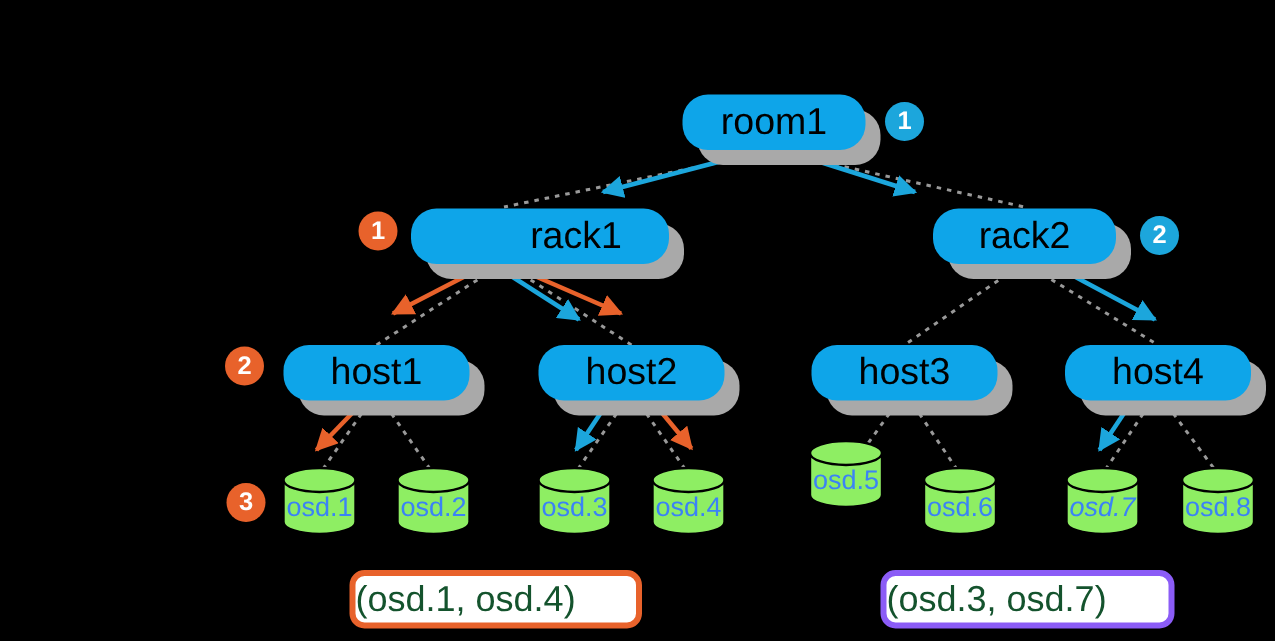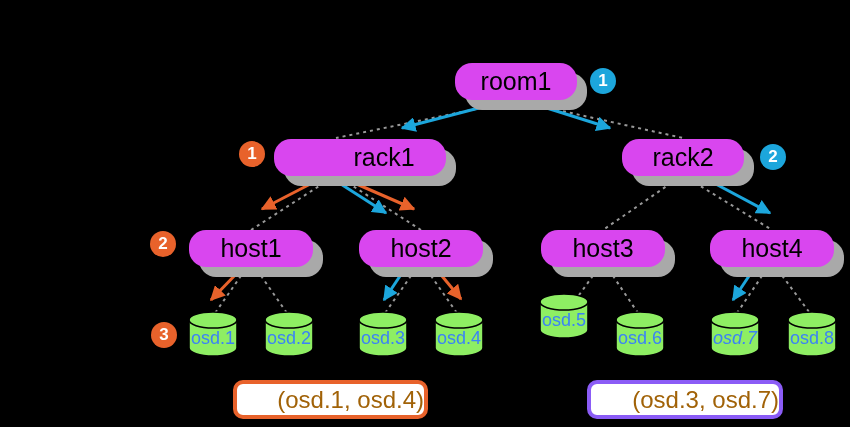--- a/index.html
+++ b/index.html
@@ -3,42 +3,42 @@
 <meta charset="utf-8">
 <style>
   html,body{margin:0;padding:0;background:#000;}
   #canvas{
     position:relative;width:850px;height:427px;background:#000000;overflow:hidden;
     font-family:"Liberation Sans","DejaVu Sans",sans-serif;
   }
   #edges{position:absolute;left:0;top:0;z-index:1;}
   .node{
     position:absolute;z-index:2;width:124px;height:37px;
-    background:#d946ef;border-radius:17px;
+    background:#0ea5e9;border-radius:17px;
     box-shadow:10px 10px 0 #a9a9a9;
     display:flex;align-items:center;justify-content:center;
     color:#000;font-size:25px;line-height:37px;
   }
   .badge{
     position:absolute;z-index:3;width:26px;height:26px;border-radius:50%;
     display:flex;align-items:center;justify-content:center;
     color:#fff;font-size:17px;font-weight:bold;
   }
   .badge.orange{background:#e8622b;}
   .badge.blue{background:#1ca6dc;}
   .osd{position:absolute;z-index:2;width:52px;height:48px;}
   .osd svg{position:absolute;left:0;top:0;}
   .osd .osd-label{
     position:absolute;left:0;top:18px;width:52px;text-align:center;
     color:#3b82f6;font-size:18px;z-index:3;
   }
   .result{
     position:absolute;z-index:3;height:31px;background:#ffffff;
-    border-radius:10px;display:flex;align-items:center;justify-content:flex-end;
-    color:#a16207;font-size:24px;
+    border-radius:10px;display:flex;align-items:center;justify-content:flex-start;
+    color:#14532d;font-size:24px;
   }
   .result.orange{border:4px solid #e8622b;}
   .result.blue{border:4px solid #8b5cf6;}
 </style>
 </head>
 <body>
 
 <div id="canvas">
 
   <svg id="edges" width="850" height="427" viewBox="0 0 850 427">

